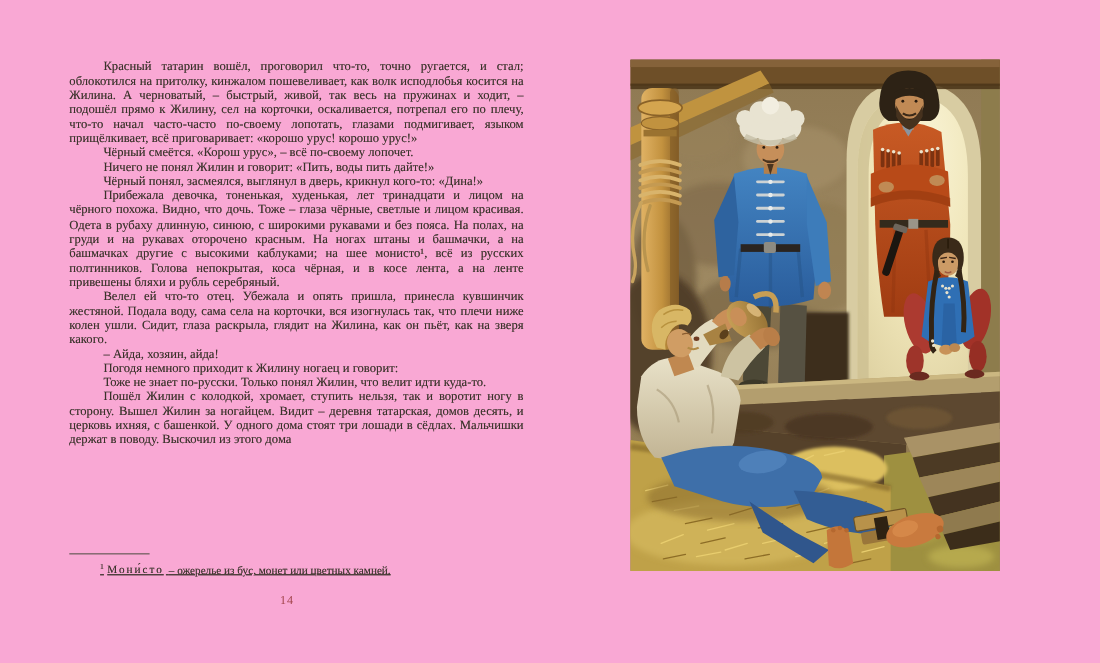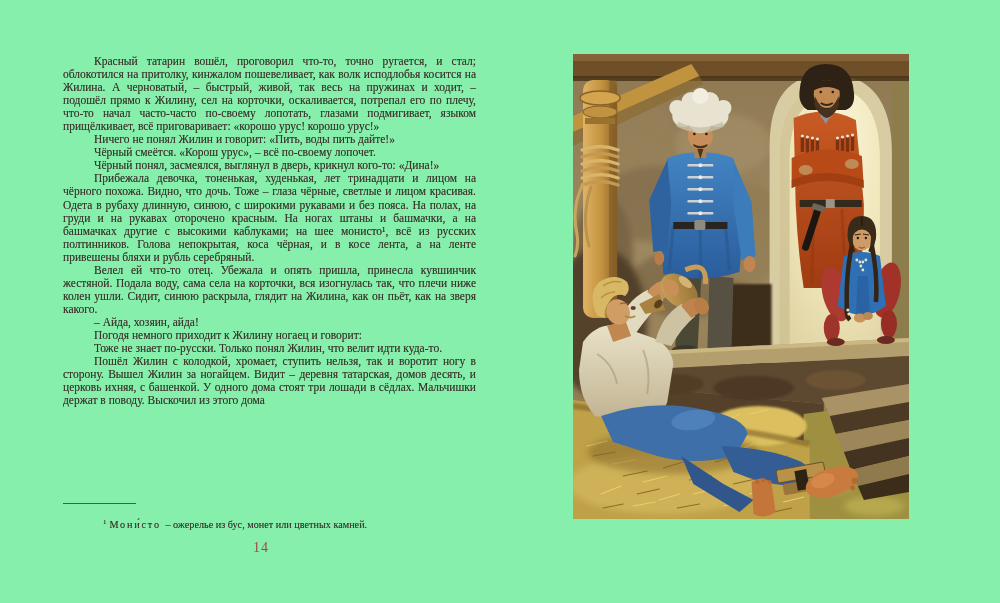--- a/index.html
+++ b/index.html
@@ -1,51 +1,51 @@
 <!DOCTYPE html>
 <html lang="ru"><head>
 <meta charset="utf-8">
 <style>
   * { box-sizing: border-box; }
   html,body { margin:0; padding:0; background:#ffffff; }
   .spread {
-    position:relative; width:1000px; height:603px; background:#86efac;
+    position:relative; width:1000px; height:603px; background:#f9a8d4;
     font-family:"Liberation Serif","DejaVu Serif",serif; overflow:hidden;
   }
   .body-text {
     position:absolute; left:63px; top:55px; width:413px;
     color:#3a332b; font-size:11.5px; line-height:13.05px;
     text-align:justify; text-shadow:0 0 .3px rgba(58,50,40,.5);
   }
   .body-text p { margin:0; text-indent:31px; }
   .footnote-block { position:absolute; left:63px; top:503px; width:413px; color:#3a332b; }
   .footnote-rule { width:73px; height:1px; background:#5a534c; margin:0 0 5px 0; }
-  .footnote-text { margin:12px; font-size:10.2px; line-height:12px; text-indent:28px;
-                   text-shadow:0 0 .3px rgba(58,50,40,.5); }
+  .footnote-text { margin:0; font-size:10.2px; line-height:12px; text-indent:28px;
+                   text-shadow:0 0 .3px rgba(58,50,40,.5);text-decoration:underline; }
   .footnote-text sup { font-size:7px; margin-right:3px; }
   .footnote-term { letter-spacing:1.8px; margin-right:2px; }
   .page-number {
     position:absolute; left:63px; top:540px; width:396px; text-align:center;
-    color:#a2454b; font-size:14px; letter-spacing:1px;
+    color:#a2454b; font-size:11px; letter-spacing:1px;
   }
   .plate { position:absolute; left:573px; top:54px; width:336px; height:465px; display:block; }
 </style>
 </head>
 <body>
 
 <div class="spread">
 
   <div>
     <div class="body-text">
       <p>Красный татарин вошёл, проговорил что-то, точно ругается, и стал; облокотился на притолку, кинжалом пошевеливает, как волк исподлобья косится на Жилина. А черноватый, – быстрый, живой, так весь на пружинах и ходит, – подошёл прямо к Жилину, сел на корточки, оскаливается, потрепал его по плечу, что-то начал часто-часто по-своему лопотать, глазами подмигивает, языком прищёлкивает, всё приговаривает: «корошо урус! корошо урус!»</p>
+      <p>Чёрный смеётся. «Корош урус», – всё по-своему лопочет.</p>
       <p>Ничего не понял Жилин и говорит: «Пить, воды пить дайте!»</p>
-      <p>Чёрный смеётся. «Корош урус», – всё по-своему лопочет.</p>
       <p>Чёрный понял, засмеялся, выглянул в дверь, крикнул кого-то: «Дина!»</p>
       <p>Прибежала девочка, тоненькая, худенькая, лет тринадцати и лицом на чёрного похожа. Видно, что дочь. Тоже – глаза чёрные, светлые и лицом красивая. Одета в рубаху длинную, синюю, с широкими рукавами и без пояса. На полах, на груди и на рукавах оторочено красным. На ногах штаны и башмачки, а на башмачках другие с высокими каблуками; на шее монисто¹, всё из русских полтинников. Голова непокрытая, коса чёрная, и в косе лента, а на ленте привешены бляхи и рубль серебряный.</p>
-      <p>Велел ей что-то отец. Убежала и опять пришла, принесла кувшинчик жестяной. Подала воду, сама села на корточки, вся изогнулась так, что плечи ниже колен ушли. Сидит, синюю раскрыла, глядит на Жилина, как он пьёт, как на зверя какого.</p>
+      <p>Велел ей что-то отец. Убежала и опять пришла, принесла кувшинчик жестяной. Подала воду, сама села на корточки, вся изогнулась так, что плечи ниже колен ушли. Сидит, глаза раскрыла, глядит на Жилина, как он пьёт, как на зверя какого.</p>
       <p>– Айда, хозяин, айда!</p>
       <p>Погодя немного приходит к Жилину ногаец и говорит:</p>
       <p>Тоже не знает по-русски. Только понял Жилин, что велит идти куда-то.</p>
       <p>Пошёл Жилин с колодкой, хромает, ступить нельзя, так и воротит ногу в сторону. Вышел Жилин за ногайцем. Видит – деревня татарская, домов десять, и церковь ихняя, с башенкой. У одного дома стоят три лошади в сёдлах. Мальчишки держат в поводу. Выскочил из этого дома</p>
     </div>
 
     <div class="footnote-block">
       <div class="footnote-rule"></div>
       <p class="footnote-text"><sup>1</sup><span class="footnote-term">Мони́сто</span> <span>– ожерелье из бус, монет или цветных камней.</span></p>
     </div>

